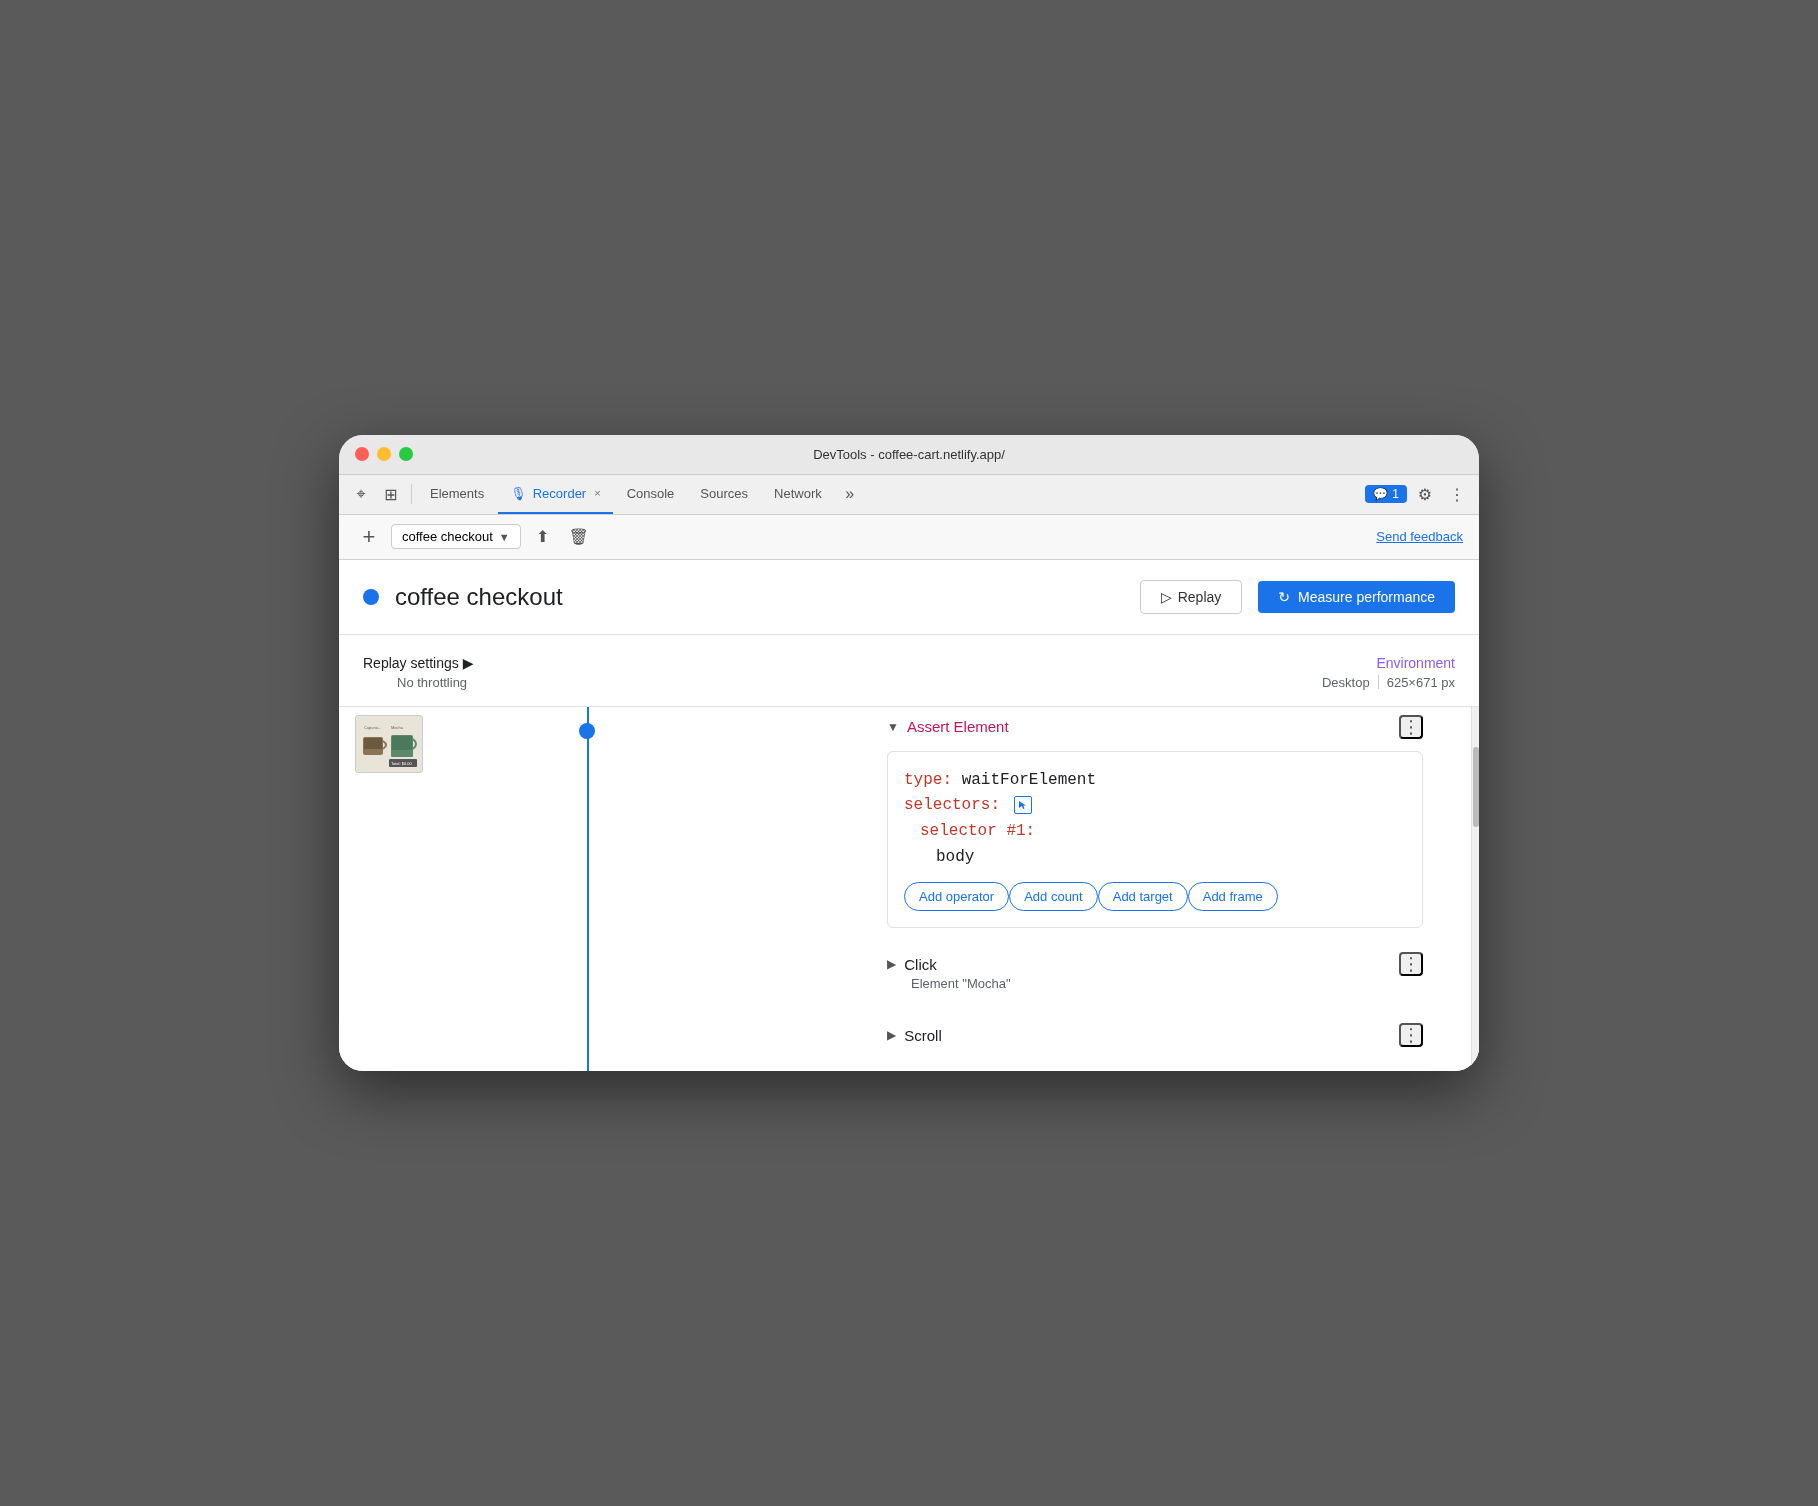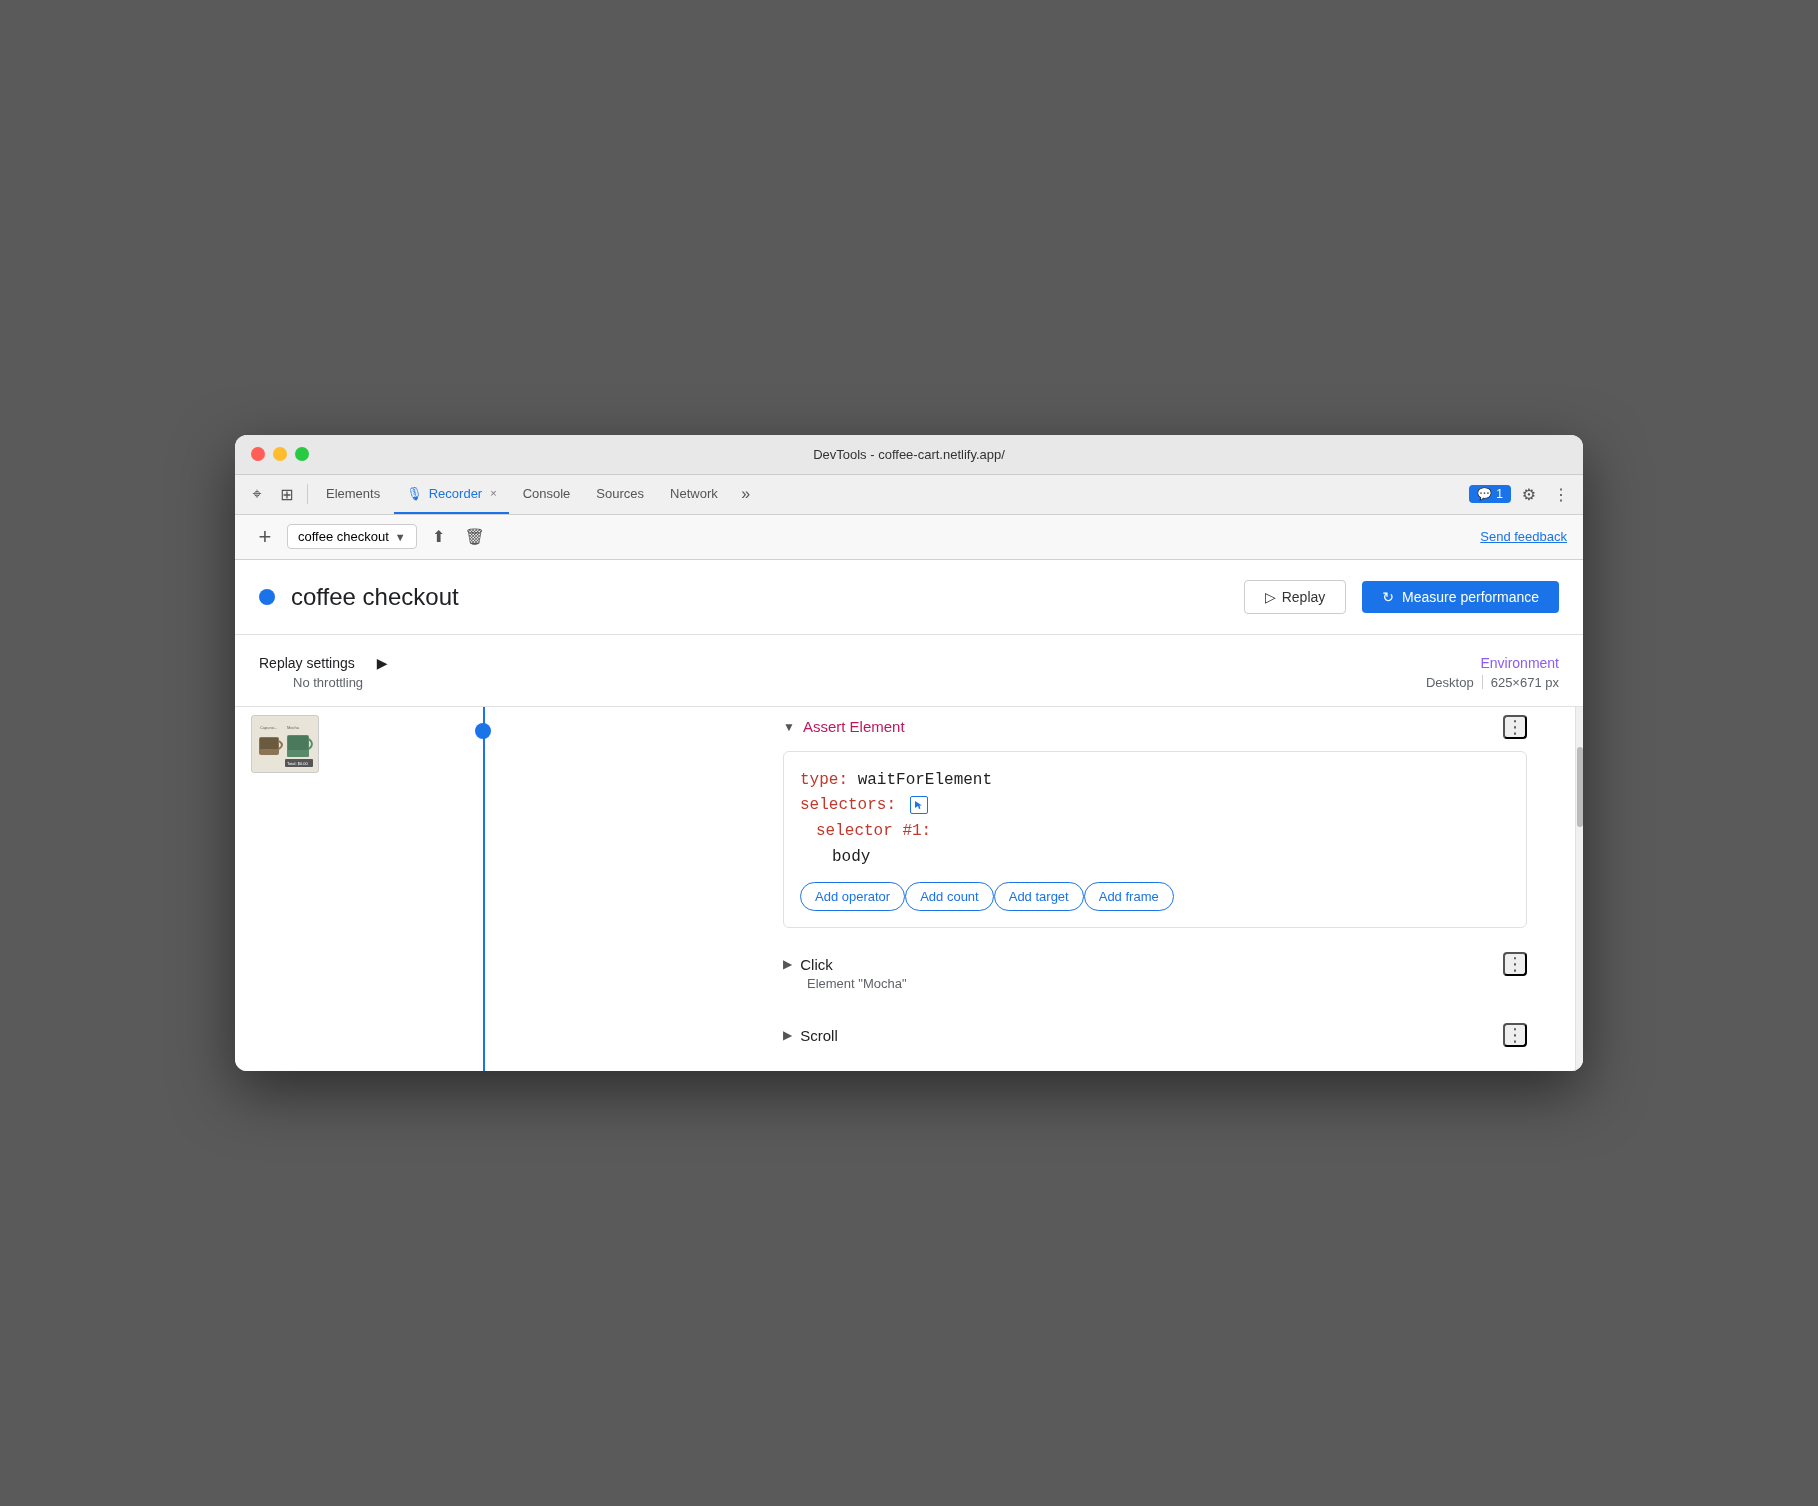--- a/index.html
+++ b/index.html
@@ -7,23 +7,23 @@
     body {
       background: #5a5a5a;
       display: flex;
       justify-content: center;
       align-items: center;
       min-height: 100vh;
       font-family: -apple-system, BlinkMacSystemFont, 'Segoe UI', sans-serif;
     }
 
     .window {
-      width: 1348px;
+      width: 1140px;
       background: #f0f0f0;
-      border-radius: 12px;
+      border-radius: 24px;
       box-shadow: 0 20px 60px rgba(0,0,0,0.5);
       overflow: hidden;
     }
 
     
     .title-bar {
       background: #e8e8e8;
       border-bottom: 1px solid #ccc;
       padding: 12px 16px;
       display: flex;
@@ -264,21 +264,21 @@
       padding: 20px 24px 16px;
       border-bottom: 1px solid #e0e0e0;
     }
 
     .settings-left .settings-title {
       font-size: 14px;
       font-weight: 500;
       color: #202124;
       display: flex;
       align-items: center;
-      gap: 22px;
+      gap: 4px;
       cursor: pointer;
     }
 
     .settings-left .settings-value {
       font-size: 13px;
       color: #5f6368;
       margin-top: 4px;
       margin-left: 34px;
     }
 

